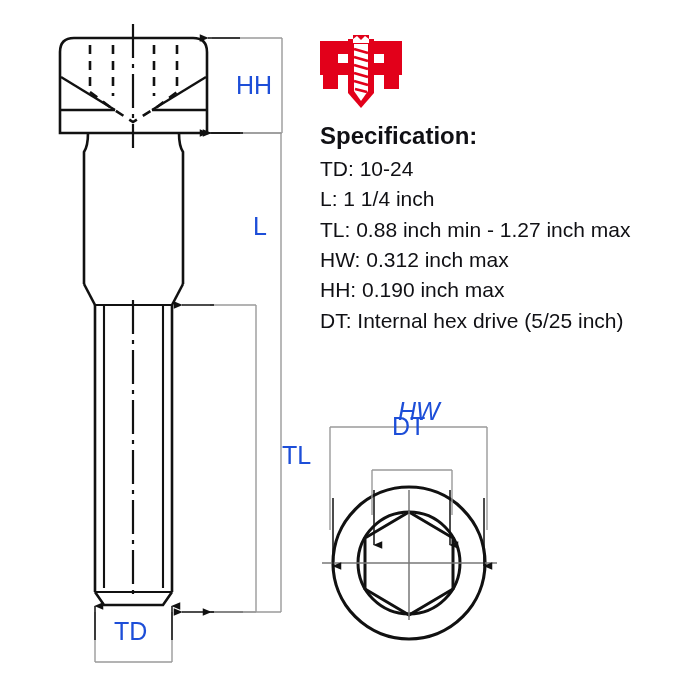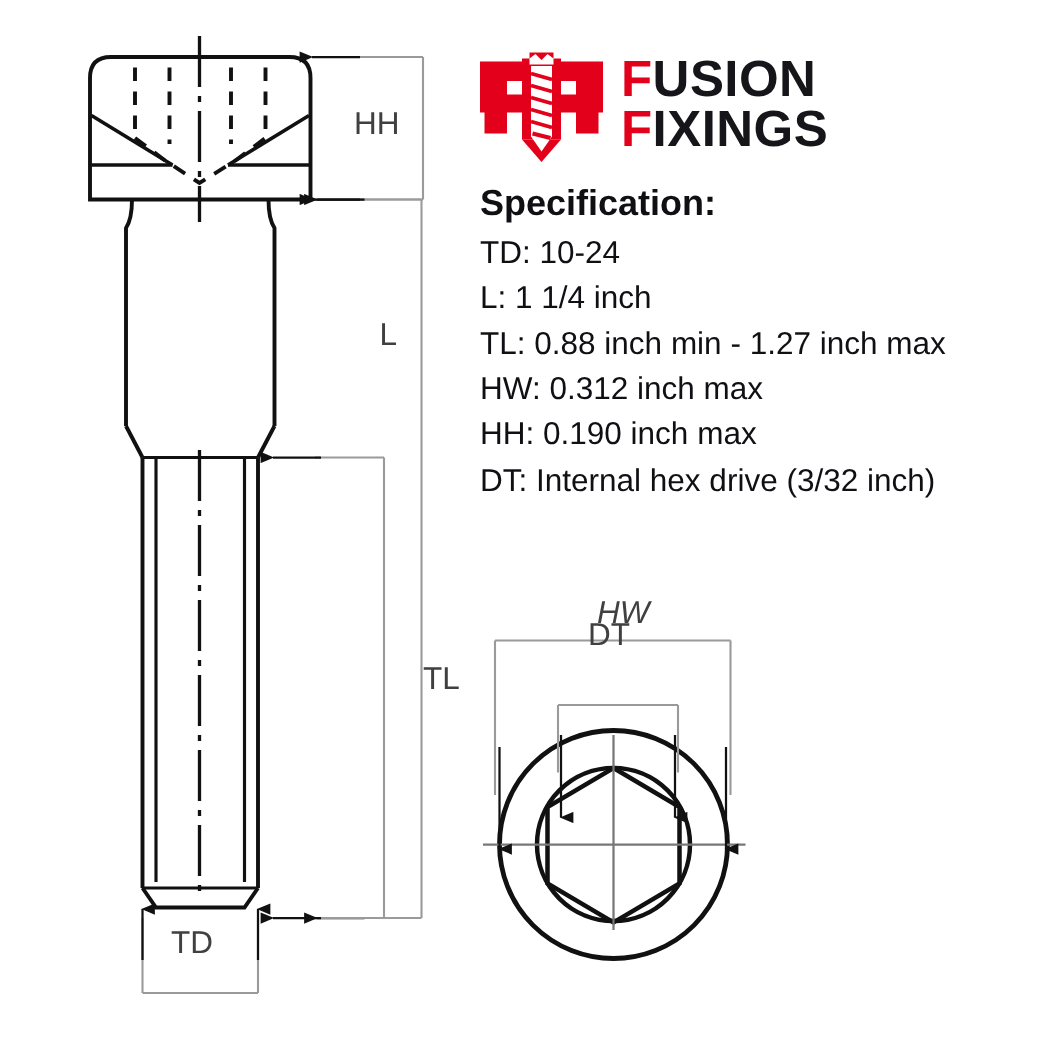--- a/index.html
+++ b/index.html
@@ -79,22 +79,22 @@
   .spec-key {
     font-weight: normal;
   }
   .spec-val {
     font-weight: normal;
   }
 
   
   .dim-label {
     position: absolute;
-    font-size: 21px;
-    color: #404040;
+    font-size: 25px;
+    color: #1d4ed8;
     white-space: nowrap;
   }
   #label-HH { left: 236px; top: 71px; }
   #label-L  { left: 253px; top: 212px; }
   #label-TL { left: 238px; top: 441px; margin-left: 44px; }
   #label-TD { left: 114px; top: 617px; text-align: right; }
   #label-HW { left: 398px; top: 397px; font-style: italic; }
   #label-DT { left: 392px; top: 412px; }
 </style>
 </head>
@@ -246,31 +246,27 @@
       <g stroke="#e2001a" stroke-width="2.6" fill="none">
         <path d="M36,18 L50,22"></path>
         <path d="M36,26 L50,30"></path>
         <path d="M36,34 L50,38"></path>
         <path d="M36,42 L50,46"></path>
         <path d="M36,50 L50,54"></path>
         <path d="M37,58 L49,61"></path>
       </g>
       <path d="M35,4 L51,4 L51,8 L47,5 L43,9 L39,5 L35,8 Z" fill="#e2001a"></path>
     </svg>
-    <div id="logo-wordmark">
-      <div class="word-line"><span class="lead">F</span><span>USION</span></div>
-      <div class="word-line"><span class="lead">F</span><span>IXINGS</span></div>
-    </div>
   </div>
 
   <div id="spec-block">
     <div id="spec-heading">Specification:</div>
     <div id="spec-rows">
         <div class="spec-row"><span class="spec-key">TD:</span> <span class="spec-val">10-24</span></div>
         <div class="spec-row"><span class="spec-key">L:</span> <span class="spec-val">1 1/4 inch</span></div>
         <div class="spec-row"><span class="spec-key">TL:</span> <span class="spec-val">0.88 inch min - 1.27 inch max</span></div>
         <div class="spec-row"><span class="spec-key">HW:</span> <span class="spec-val">0.312 inch max</span></div>
         <div class="spec-row"><span class="spec-key">HH:</span> <span class="spec-val">0.190 inch max</span></div>
-        <div class="spec-row"><span class="spec-key">DT:</span> <span class="spec-val">Internal hex drive (3/32 inch)</span></div>
+        <div class="spec-row"><span class="spec-key">DT:</span> <span class="spec-val">Internal hex drive (5/25 inch)</span></div>
       </div>
   </div>
 
 </div>
 
 </body></html>

